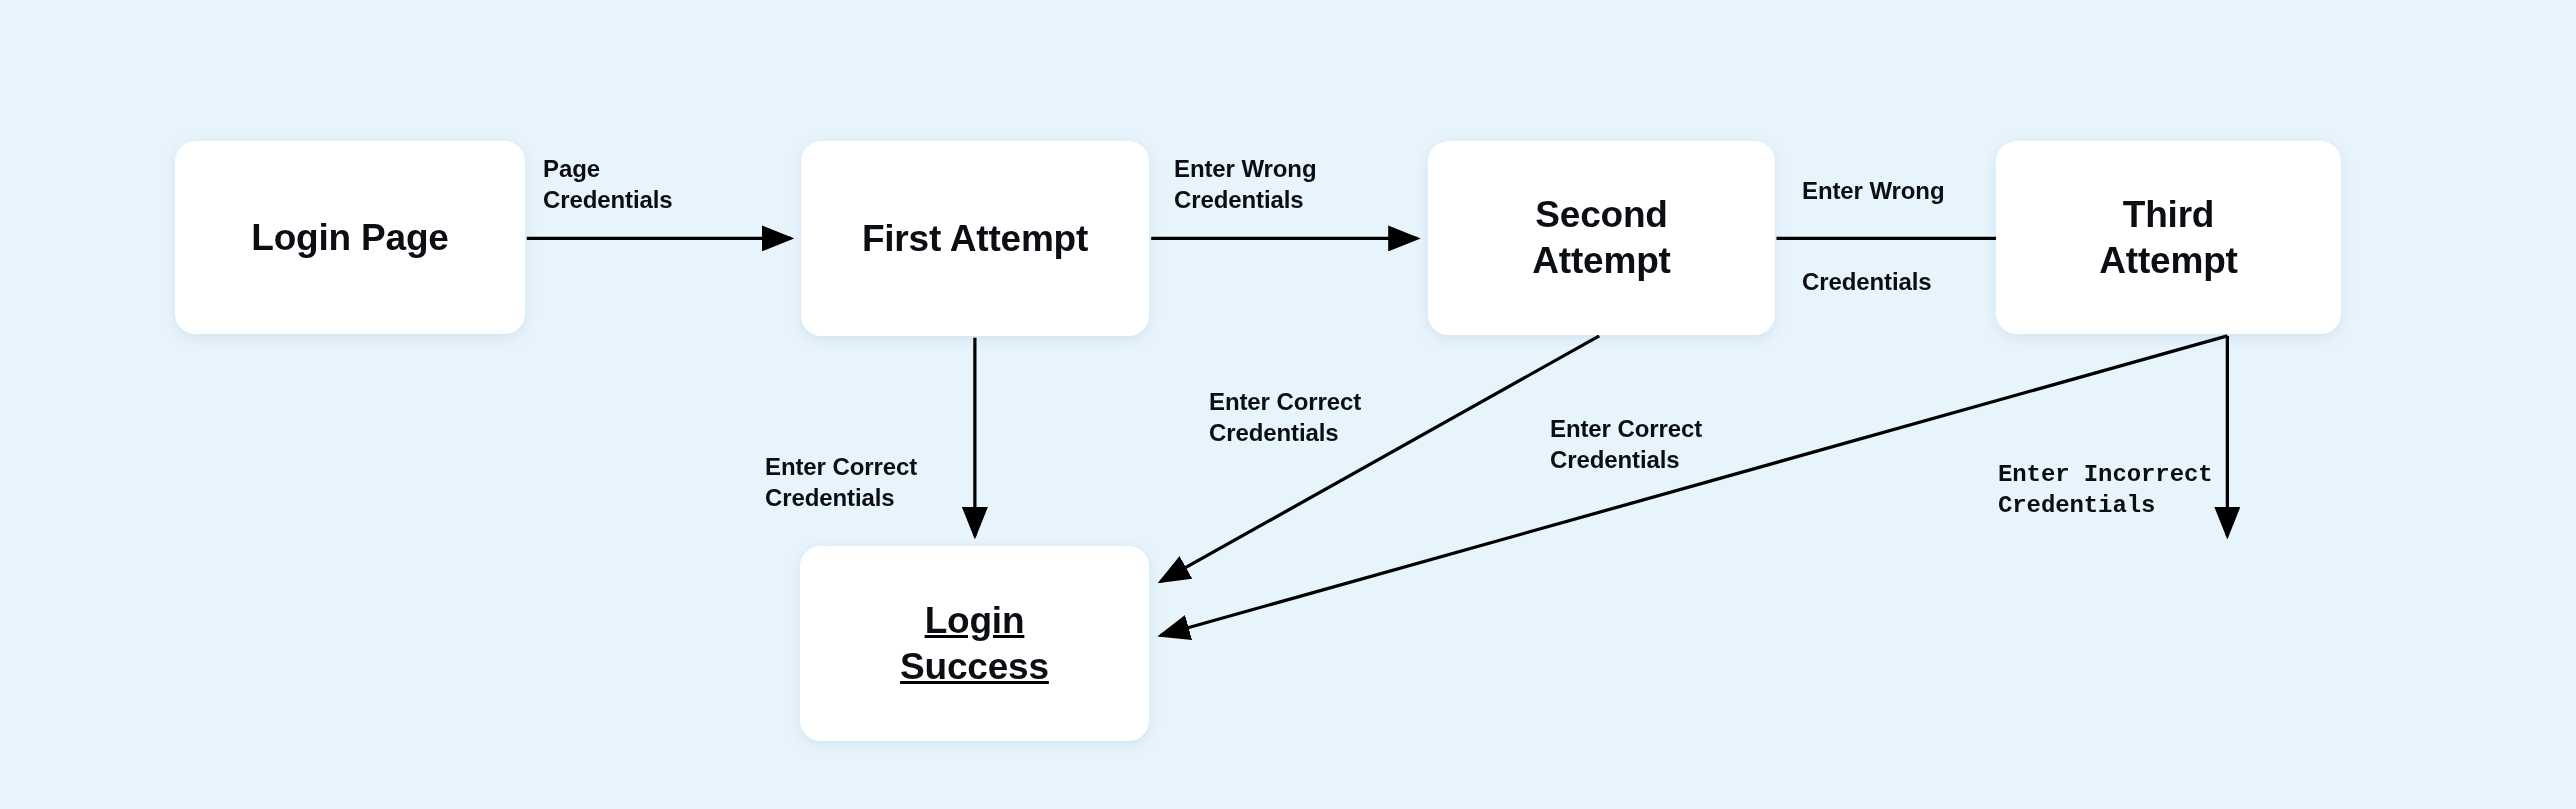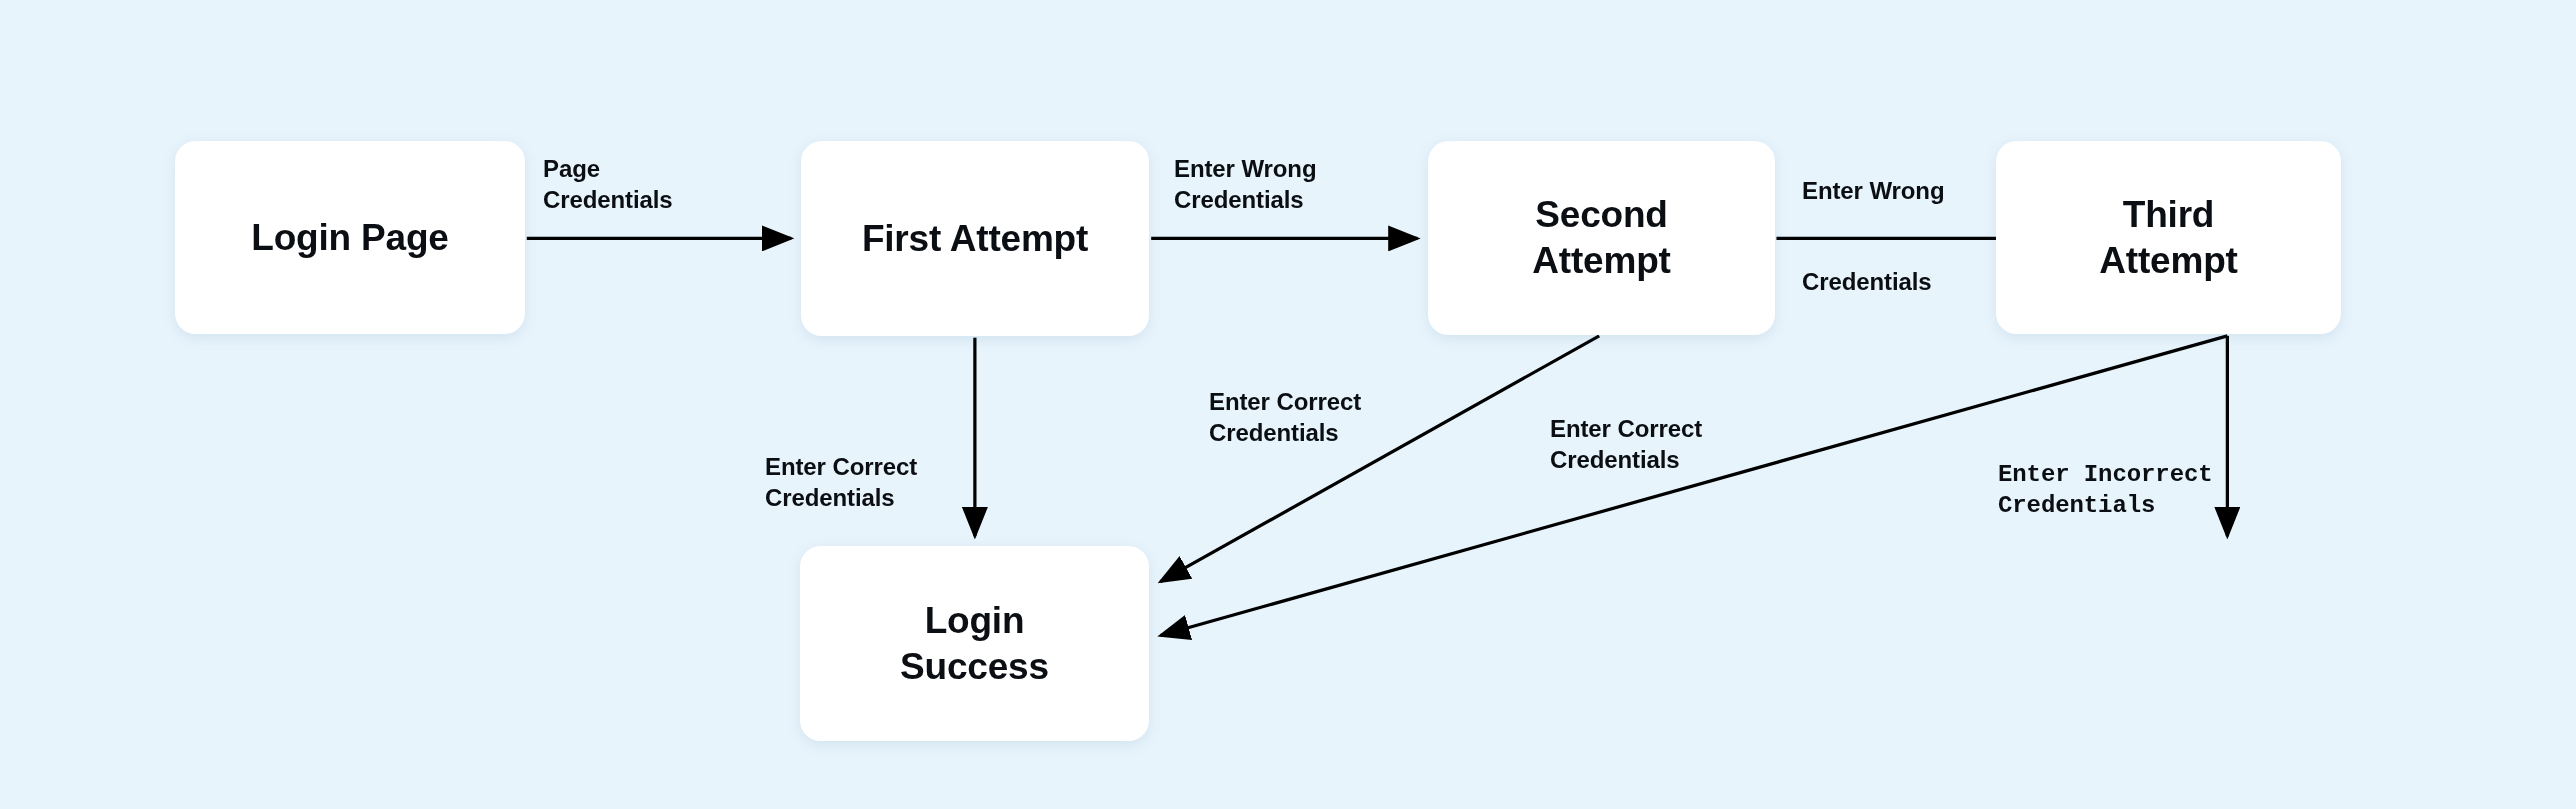--- a/index.html
+++ b/index.html
@@ -109,21 +109,21 @@
   <div class="node" style="left:1428px; top:141px; width:347px; height:194px;">
     <span class="node-label">Second
 Attempt</span>
   </div>
 
   <div class="node" style="left:1996px; top:141px; width:345px; height:193px;">
     <span class="node-label">Third
 Attempt</span>
   </div>
 
-  <div class="node" style="left:800px; top:546px; width:349px; height:195px;">
+  <div class="node" style="left:800px; top:546px; width:349px; height:195px;text-decoration:underline;">
     <span class="node-label">Login
 Success</span>
   </div>
 
 
   <div class="edge-label" style="left:543px; top:154px;">Page
 Credentials</div>
 
   <div class="edge-label" style="left:1174px; top:154px;">Enter Wrong
 Credentials</div>

